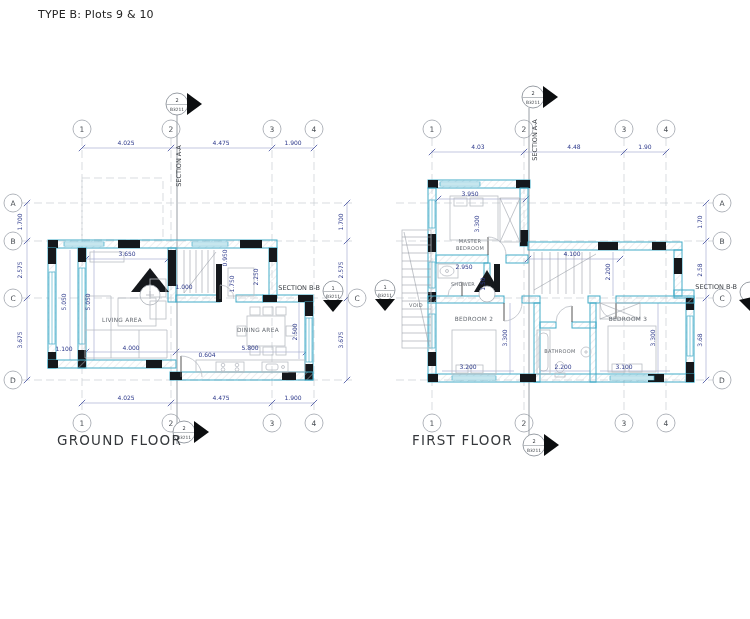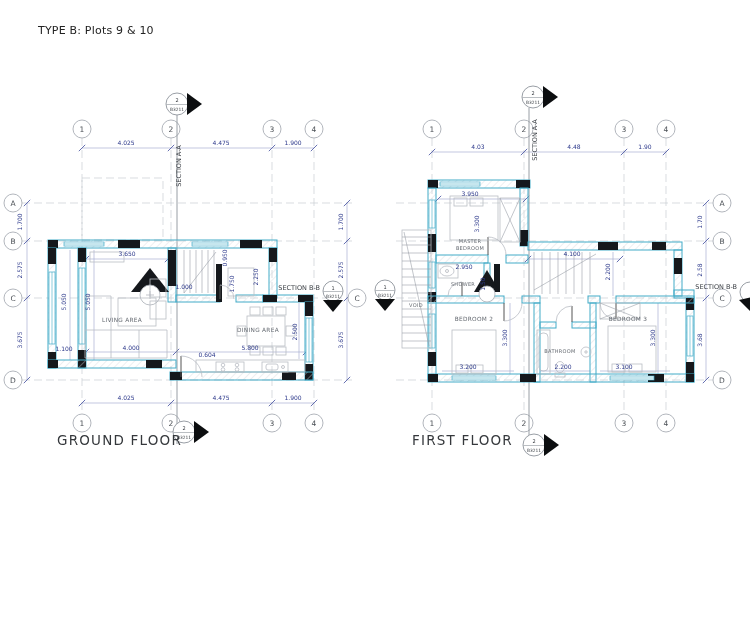--- a/index.html
+++ b/index.html
@@ -1,18 +1,18 @@
 <!DOCTYPE html>
 <html><head>
 <meta charset="utf-8">
 <style>
   html,body{margin:0;padding:0;background:#fff;}
   .sheet{position:relative;width:750px;height:619px;background:#ffffff;overflow:hidden;
          font-family:"DejaVu Sans",sans-serif;}
-  .sheet-title{position:absolute;left:38px;top:24px;font-size:11px;color:#222;letter-spacing:.2px;}
+  .sheet-title{position:absolute;left:38px;top:8px;font-size:11px;color:#222;letter-spacing:.2px;}
   svg{position:absolute;left:0;top:0;}
   svg text{font-family:"DejaVu Sans",sans-serif;}
   .wall{fill:url(#hatch);stroke:#42abc8;stroke-width:1;}
   .blk{fill:#15181c;stroke:none;}
   .win{fill:#fff;stroke:#42abc8;stroke-width:.7;}
   .winl{stroke:#42abc8;stroke-width:.6;}
   .furn{fill:none;stroke:#b9bdc4;stroke-width:.8;}
   .stair{fill:none;stroke:#9aa0a8;stroke-width:.6;}
   .leaf{stroke:#555;stroke-width:1;}
   .grid{stroke:#c9cdd3;stroke-width:.7;stroke-dasharray:8 4;fill:none;}

